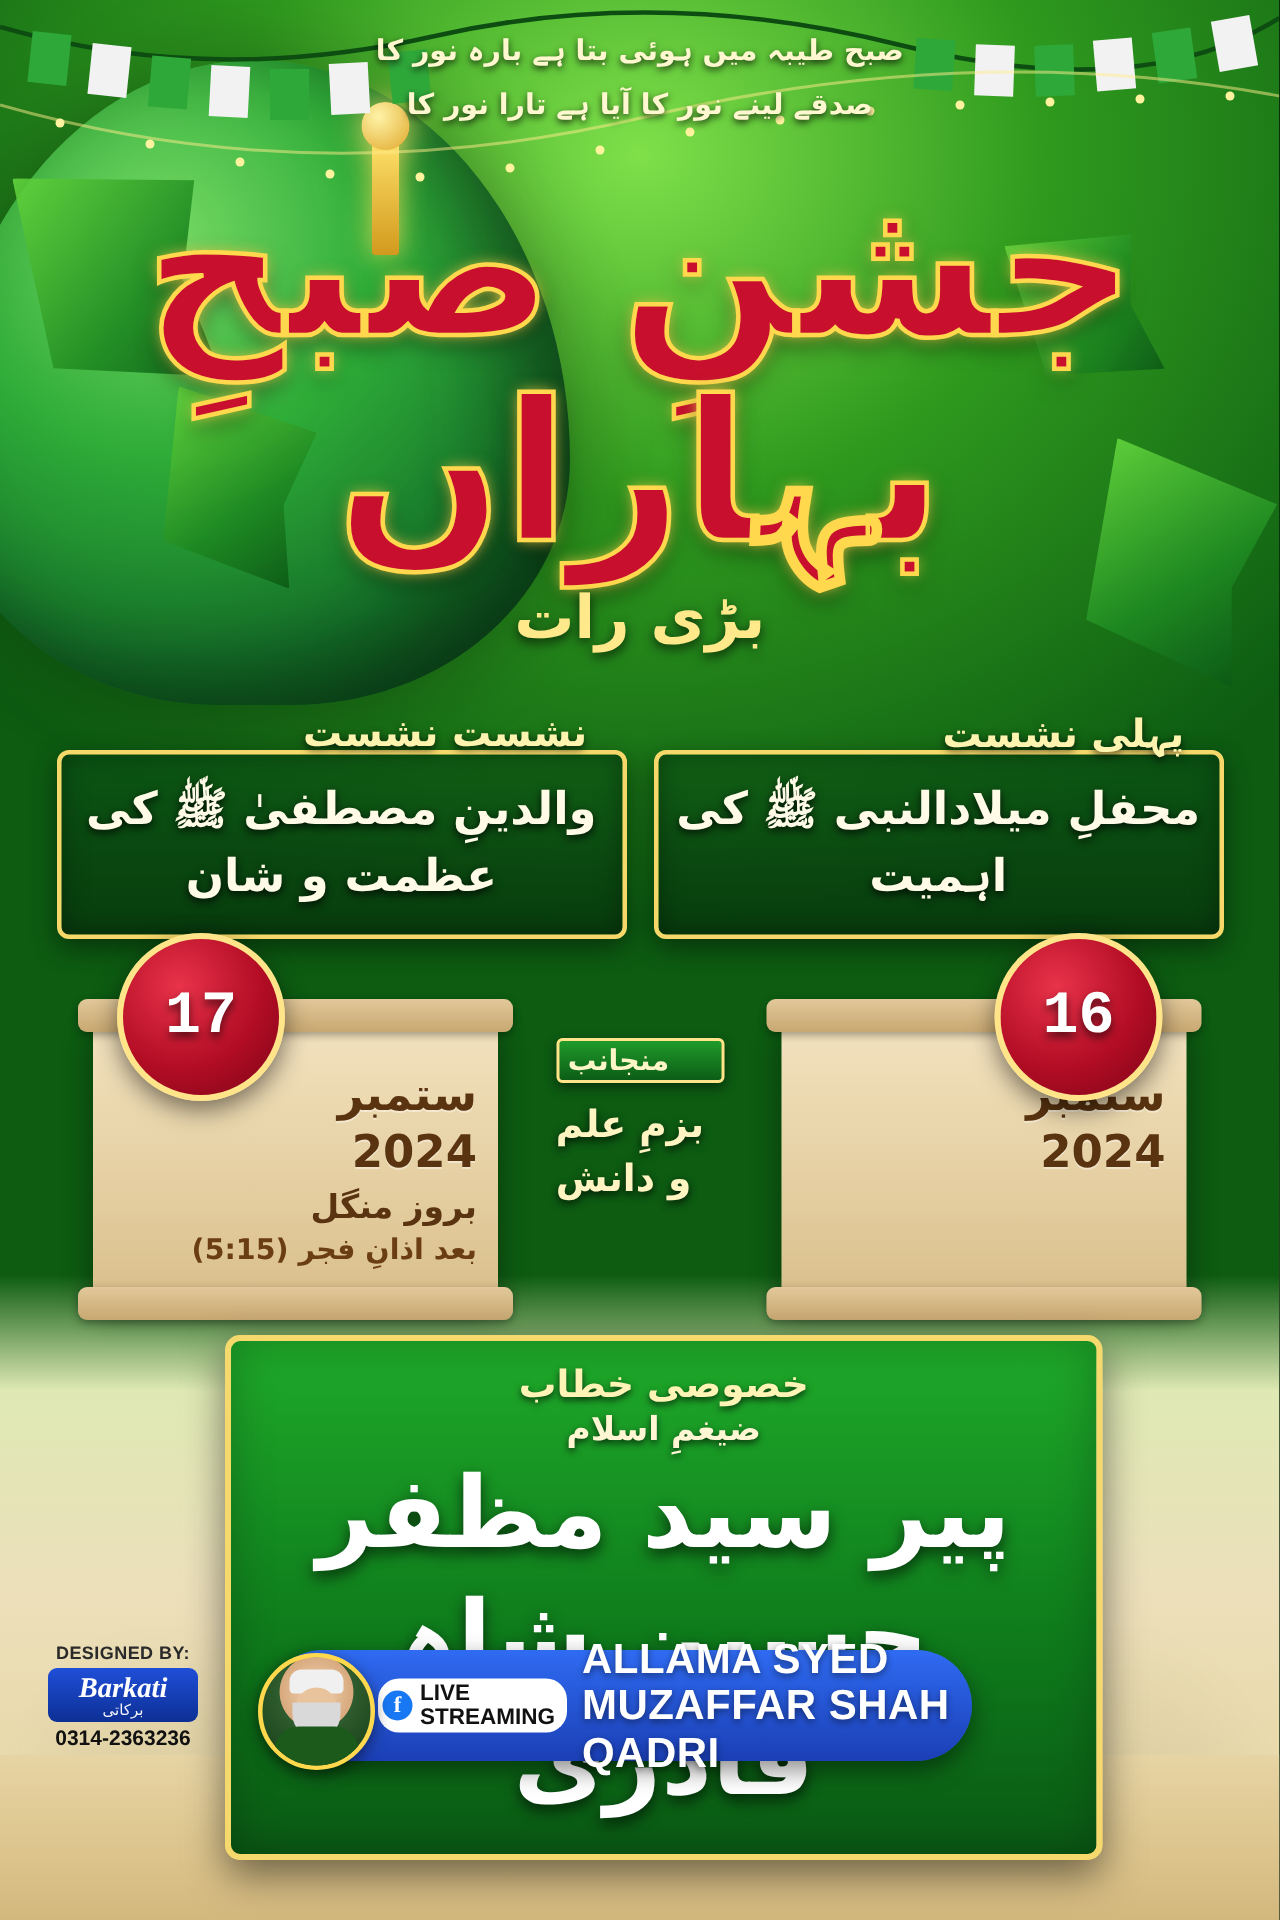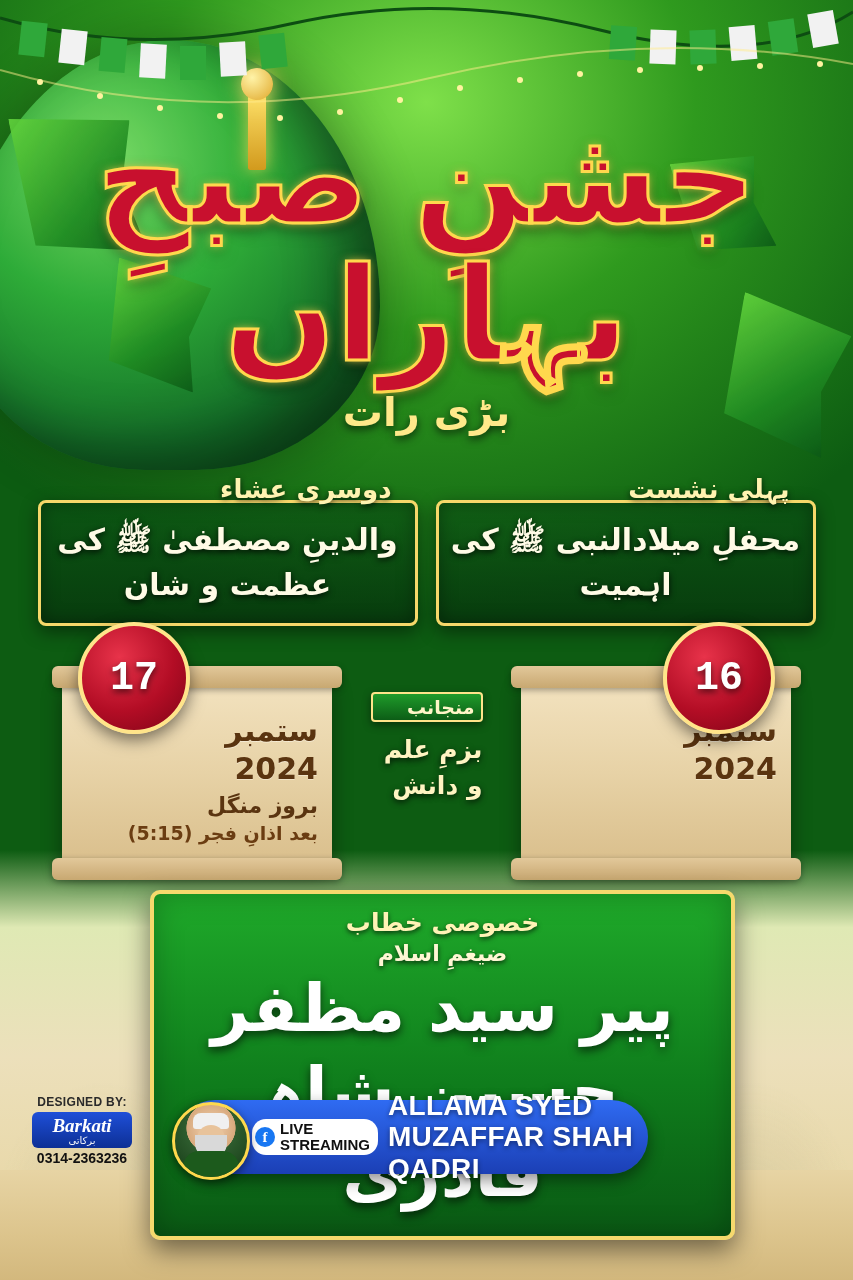--- a/index.html
+++ b/index.html
@@ -258,21 +258,21 @@
   }
   .date-badge.b16 { right: 78px; }
   .date-badge.b17 { left: 78px; }
 
   .center-ribbon {
     position: absolute;
     left: 50%;
     top: 52px;
     transform: translateX(-50%);
     width: 112px;
-    text-align: right;
+    text-align: left;
     direction: rtl;
   }
   .ribbon-tag {
     background: linear-gradient(180deg, #1f9b2a, #0c5d16);
     border: 2px solid #ffe48a;
     color: #fff6c8;
     font-family: "DejaVu Sans", sans-serif;
     font-size: 19px;
     font-weight: bold;
     padding: 2px 6px;
@@ -533,35 +533,39 @@
           <circle cx="520" cy="80" r="3"></circle>
         <circle cx="580" cy="74" r="3"></circle>
           <circle cx="640" cy="70" r="3"></circle>
           <circle cx="700" cy="68" r="3"></circle>
         <circle cx="760" cy="66" r="3"></circle>
           <circle cx="820" cy="64" r="3"></circle>
       </g>
     </svg>
   </div>
 
+  <div class="couplet">
+    <div>صبح طیبہ میں ہوئی بتا ہے بارہ نور کا</div>
+    <div>صدقے لینے نور کا آیا ہے تارا نور کا</div>
+  </div>
 
   <div class="title-wrap">
     <div class="title-main">جشنِ صبحِ بہاراں</div>
     <div class="title-sub">بڑی رات</div>
   </div>
 
   <div class="sessions">
     <div class="session">
       <div class="session-label">پہلی نشست</div>
       <div class="session-box">
         <div class="session-text">محفلِ میلادالنبی ﷺ کی اہمیت</div>
       </div>
     </div>
     <div class="session">
-      <div class="session-label">دوسری عشاء</div>
+      <div class="session-label">نشست نشست</div>
       <div class="session-box">
         <div class="session-text">والدینِ مصطفیٰ ﷺ کی عظمت و شان</div>
       </div>
     </div>
   </div>
 
   <div class="scrolls">
 
     <div class="scroll right">
       <div class="scroll-inner">

